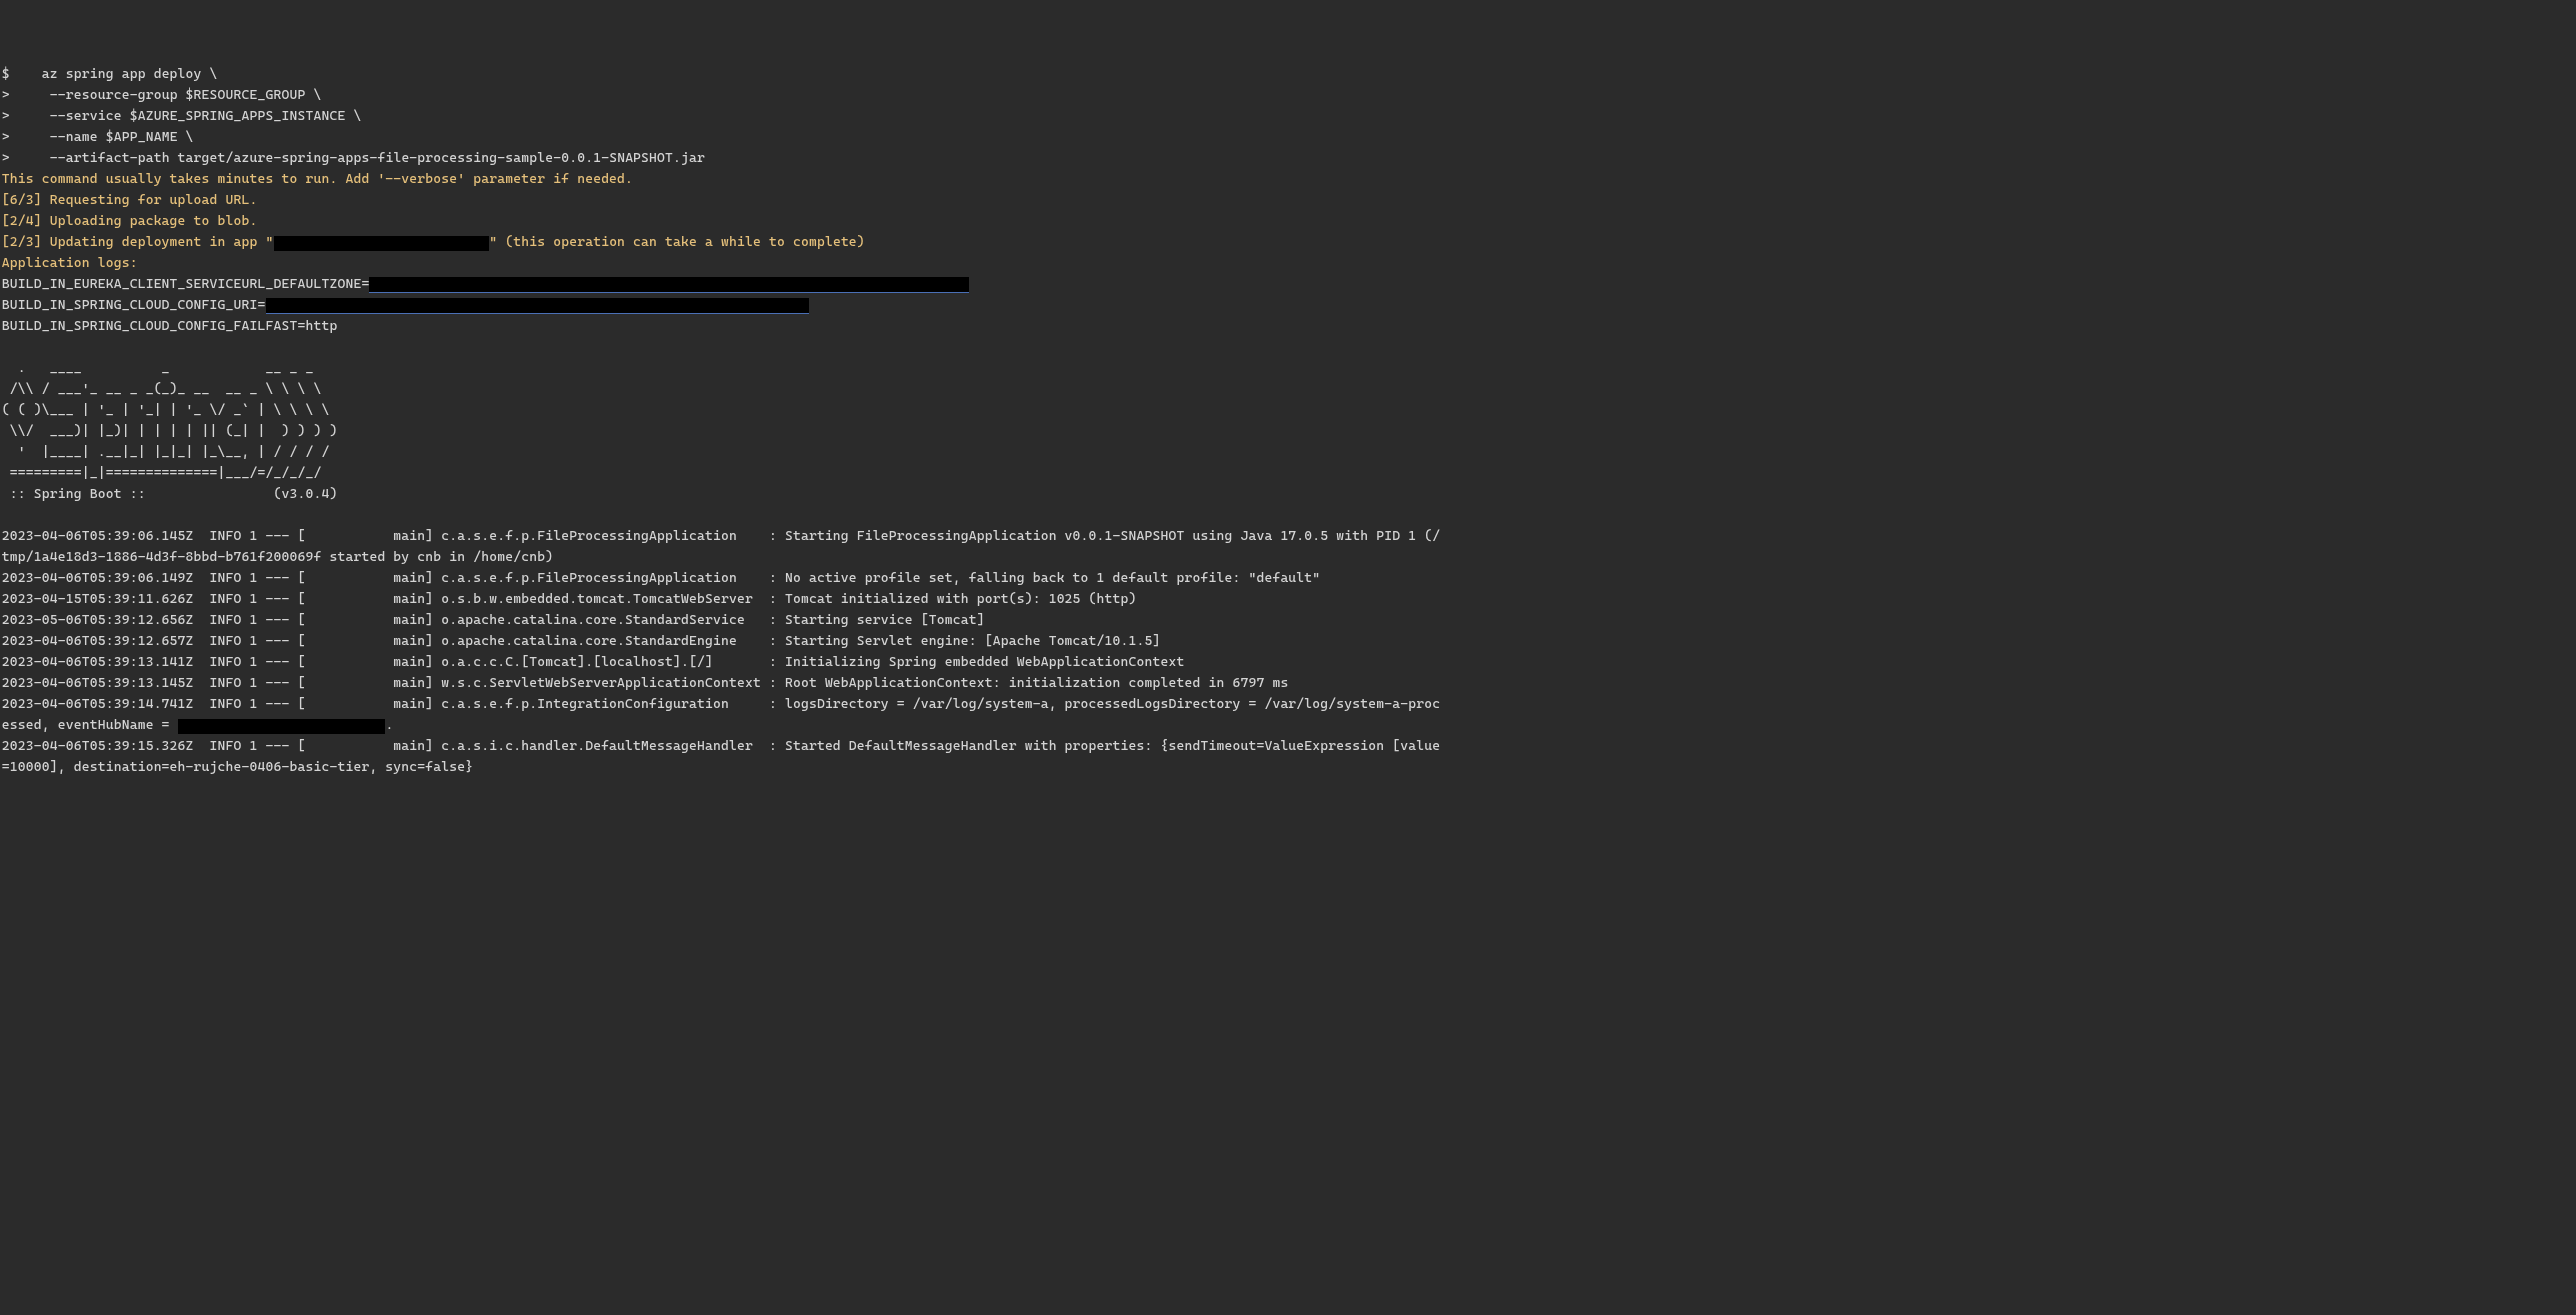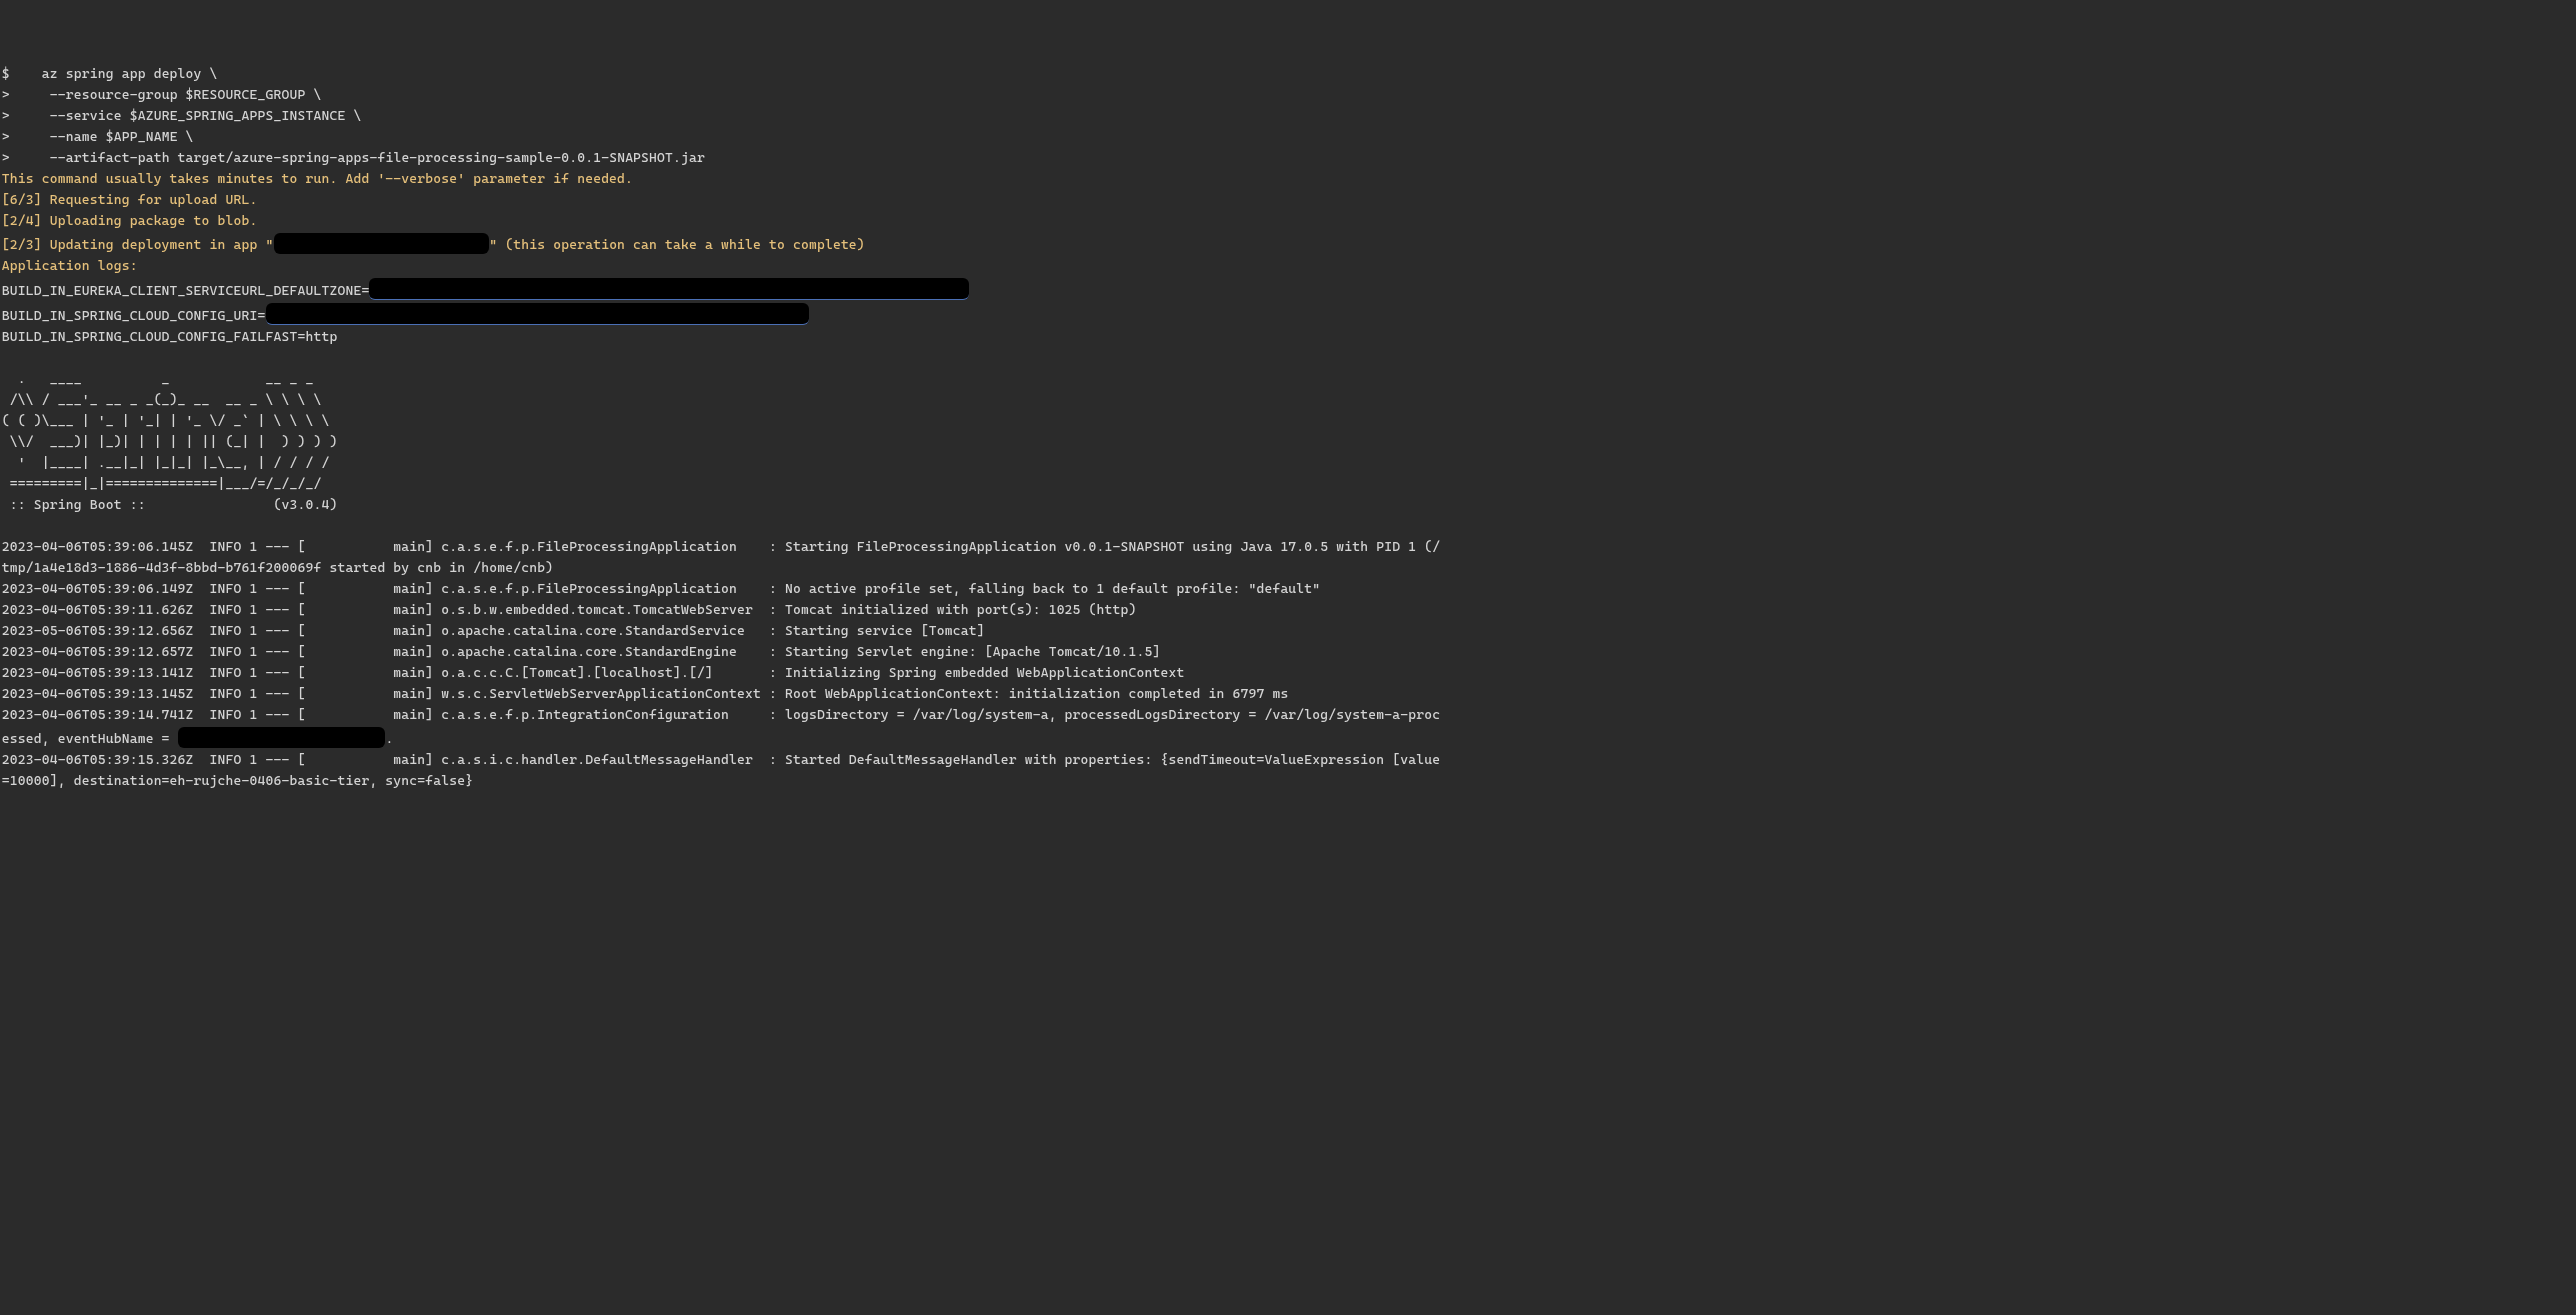--- a/index.html
+++ b/index.html
@@ -17,24 +17,23 @@
     padding: 0 1.8px;
   }
   .yellow { color: #e5c07b; }
   .redact {
     display: inline-block;
     background: #000000;
     color: transparent;
     user-select: none;
     vertical-align: text-bottom;
     border-bottom: 0.9px solid #4a6fb5;
-    height: 21px;
+    height: 15px;
     position: relative;
     top: 1.8px;
-    border-radius: 6px;
   }
   .redact.noline {
     border-bottom: none;
   }
 </style>
 </head>
 <body>
 <div class="term">
 <span><span>$</span>    <span>az spring app deploy \</span></span>
 <span><span>&gt;</span>     <span>--resource-group $RESOURCE_GROUP \</span></span>
@@ -54,21 +53,21 @@
 <span> /\\ / ___'_ __ _ _(_)_ __  __ _ \ \ \ \</span>
 <span>( ( )\___ | '_ | '_| | '_ \/ _` | \ \ \ \</span>
 <span> \\/  ___)| |_)| | | | | || (_| |  ) ) ) )</span>
 <span>  '  |____| .__|_| |_|_| |_\__, | / / / /</span>
 <span> =========|_|==============|___/=/_/_/_/</span>
 <span> :: Spring Boot ::                (v3.0.4)</span>
 <span> </span>
 <span>2023-04-06T05:39:06.145Z  INFO 1 --- [           main] c.a.s.e.f.p.FileProcessingApplication    : Starting FileProcessingApplication v0.0.1-SNAPSHOT using Java 17.0.5 with PID 1 (/</span>
 <span>tmp/1a4e18d3-1886-4d3f-8bbd-b761f200069f started by cnb in /home/cnb)</span>
 <span>2023-04-06T05:39:06.149Z  INFO 1 --- [           main] c.a.s.e.f.p.FileProcessingApplication    : No active profile set, falling back to 1 default profile: "default"</span>
-<span>2023-04-06T05:39:11.626Z  INFO 1 --- [           main] o.s.b.w.embedded.tomcat.TomcatWebServer  : Tomcat initialized with port(s): 1025 (http)</span>
+<span>2023-04-15T05:39:11.626Z  INFO 1 --- [           main] o.s.b.w.embedded.tomcat.TomcatWebServer  : Tomcat initialized with port(s): 1025 (http)</span>
 <span>2023-05-06T05:39:12.656Z  INFO 1 --- [           main] o.apache.catalina.core.StandardService   : Starting service [Tomcat]</span>
 <span>2023-04-06T05:39:12.657Z  INFO 1 --- [           main] o.apache.catalina.core.StandardEngine    : Starting Servlet engine: [Apache Tomcat/10.1.5]</span>
 <span>2023-04-06T05:39:13.141Z  INFO 1 --- [           main] o.a.c.c.C.[Tomcat].[localhost].[/]       : Initializing Spring embedded WebApplicationContext</span>
 <span>2023-04-06T05:39:13.145Z  INFO 1 --- [           main] w.s.c.ServletWebServerApplicationContext : Root WebApplicationContext: initialization completed in 6797 ms</span>
 <span><span>2023-04-06T05:39:14.741Z  INFO 1 --- [           main] c.a.s.e.f.p.IntegrationConfiguration     : logsDirectory = /var/log/system-a, processedLogsDirectory = /var/log/system-a-proc
 essed, eventHubName = </span><span class="redact noline">xxxxxxxxxxxxxxxxxxxxxxxxxx</span><span>.</span></span>
 <span>2023-04-06T05:39:15.326Z  INFO 1 --- [           main] c.a.s.i.c.handler.DefaultMessageHandler  : Started DefaultMessageHandler with properties: {sendTimeout=ValueExpression [value</span>
 <span>=10000], destination=eh-rujche-0406-basic-tier, sync=false}</span>
 </div>
 

